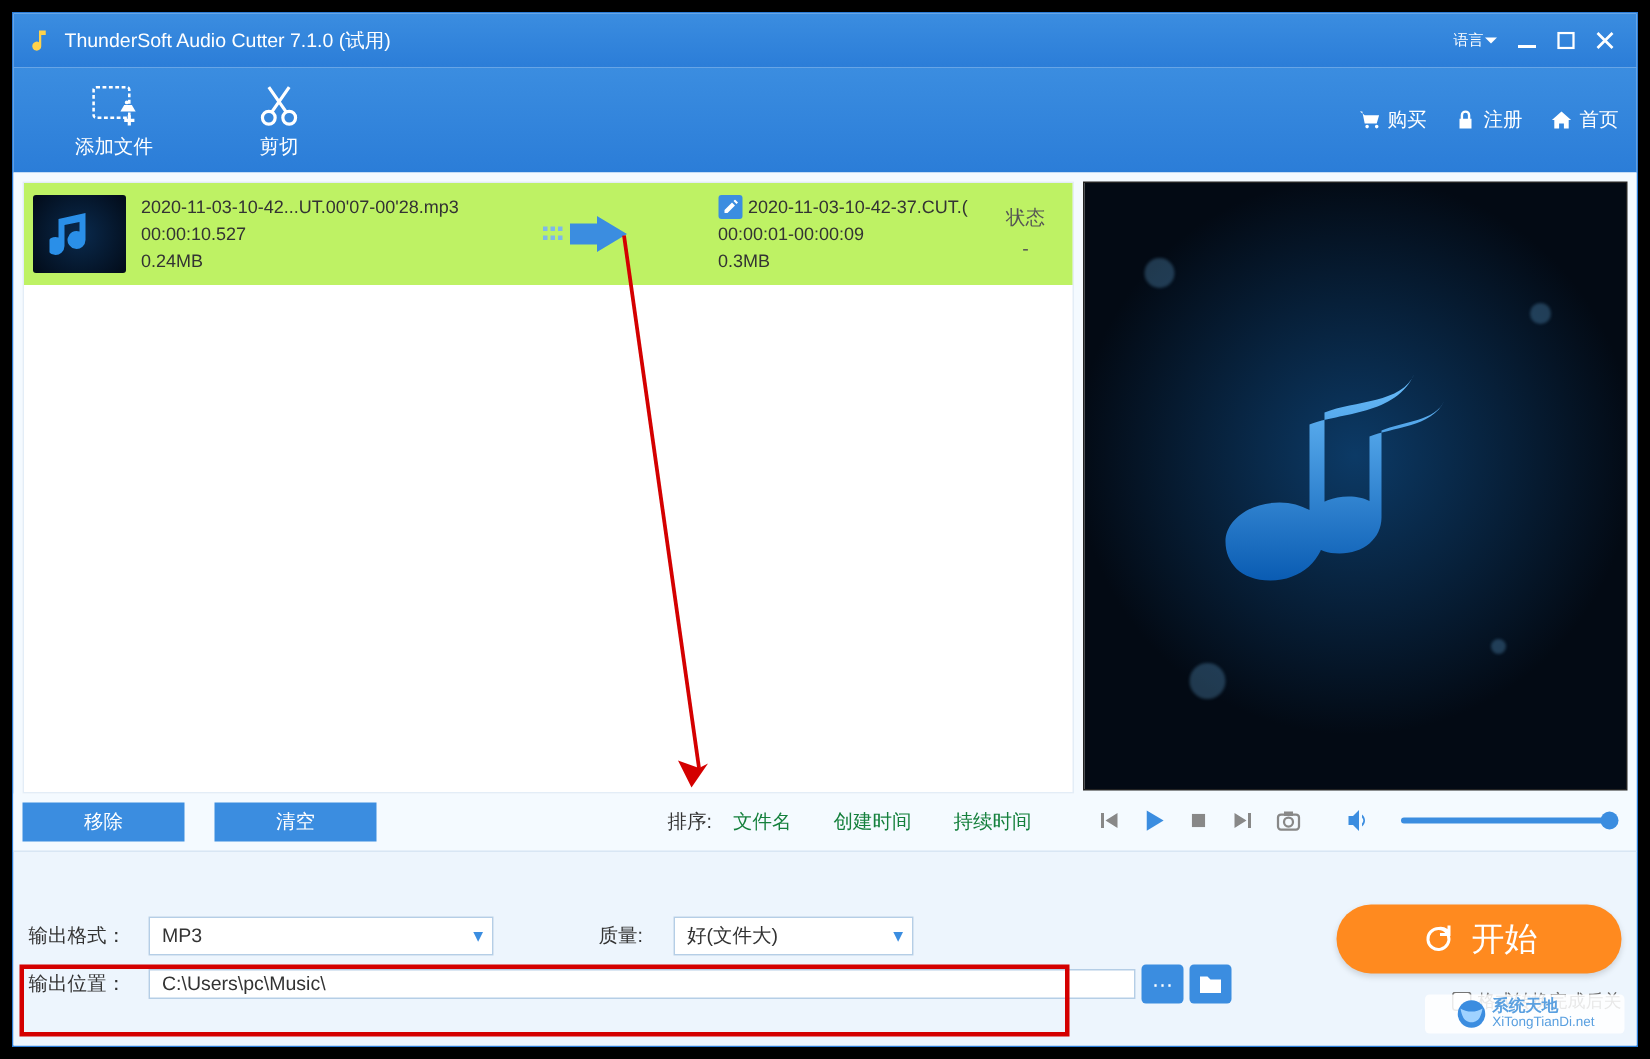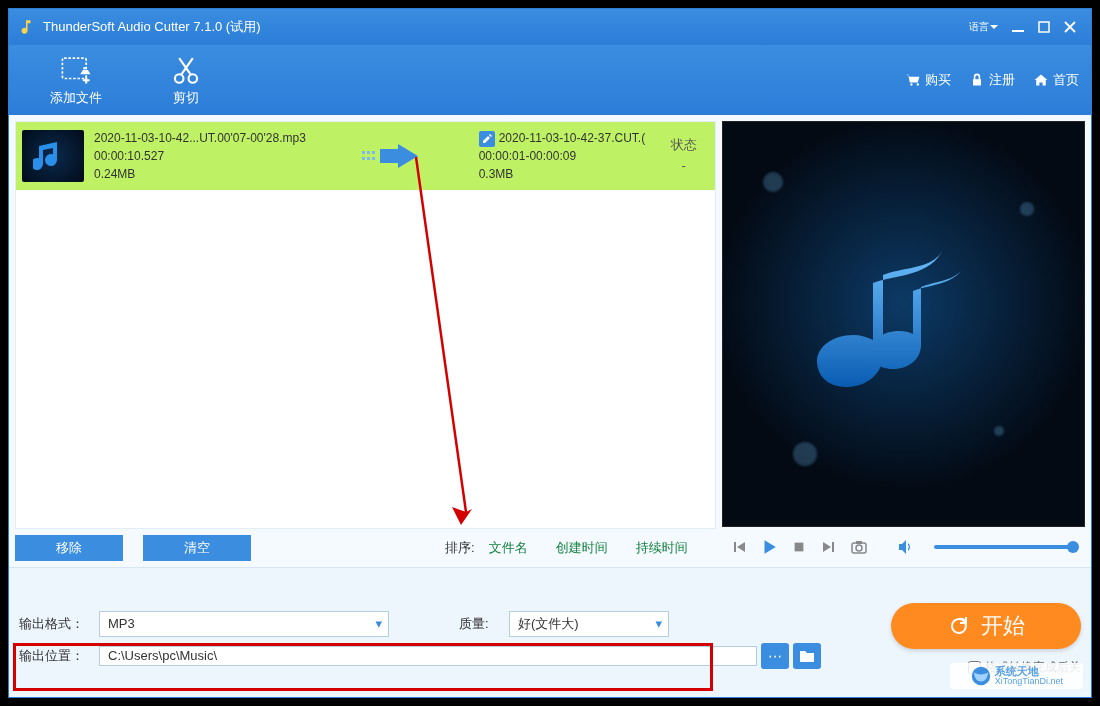--- a/index.html
+++ b/index.html
@@ -18,21 +18,21 @@
 .toolbar .rbtn svg { width: 16px; height: 16px; margin-right: 4px; }
 .main { flex: 1; display: flex; background: #f4faff; }
 .leftpane { width: 714px; display: flex; flex-direction: column; position: relative; }
 .filelist { flex: 1; background: #fff; border: 1px solid #e3edf7; margin: 6px 6px 0 6px; position: relative; }
 .filerow { height: 68px; background: #bef264; display: flex; align-items: center; font-size: 12px; padding: 0 6px; }
 .thumb { width: 62px; height: 52px; background: radial-gradient(circle, #0a2a4d, #020b18); border-radius: 2px; display: flex; align-items: center; justify-content: center; margin-right: 10px; }
 .fileinfo { display: flex; flex-direction: column; line-height: 1.5; color: #333; }
 .filename { font-weight: normal; }
 .arrowblock { flex: 1; display: flex; justify-content: center; }
 .outinfo { width: 180px; display: flex; flex-direction: column; line-height: 1.5; color: #333; }
-.outinfo .editline { display: flex; align-items: flex-end; }
+.outinfo .editline { display: flex; align-items: center; }
 .editicon { width: 16px; height: 16px; background: #3b8de0; border-radius: 2px; display: flex; align-items: center; justify-content: center; margin-right: 4px; }
 .statuscol { width: 50px; text-align: center; font-size: 13px; color: #555; line-height: 1.6; }
 .listfooter { height: 38px; display: flex; align-items: center; padding: 0 6px; background: #f4faff; }
 .btn-blue { width: 108px; height: 26px; background: #3b8de0; color: #fff; border: none; font-size: 13px; cursor: pointer; margin-right: 20px; }
 .sortlabel { font-size: 13px; color: #333; margin-left: auto; margin-right: 14px; }
 .sortopt { font-size: 13px; color: #15803d; margin-right: 28px; cursor: pointer; }
 .rightpane { width: 370px; display: flex; flex-direction: column; padding: 6px 6px 0 0; }
 .preview { flex: 1; background: radial-gradient(circle at 50% 45%, #0c3a66 0%, #030a14 65%); border: 1px solid #222; display: flex; align-items: center; justify-content: center; position: relative; }
 .playcontrols { height: 40px; display: flex; align-items: center; padding: 0 4px; background: #f4faff; }
 .playcontrols .pc { width: 26px; height: 26px; display: flex; align-items: center; justify-content: center; cursor: pointer; color: #888; margin-right: 4px; }
@@ -244,21 +244,21 @@
             <div class="knob"></div>
           </div>
       </div>
     </div>
   </div>
 
   <div class="bottom">
     <div class="bottom-left">
       <div class="row">
         <div class="row-label">输出格式：</div>
-        <div class="combo" style="width:290px;">
+        <div class="combo" style="width:230px;">
           <span>MP3</span>
           <span class="caret">▾</span>
         </div>
         <div style="width:70px;"></div>
         <div class="row-label" style="width:50px;">质量:</div>
         <div class="combo" style="width:160px;">
           <span>好(文件大)</span>
           <span class="caret">▾</span>
         </div>
       </div>

